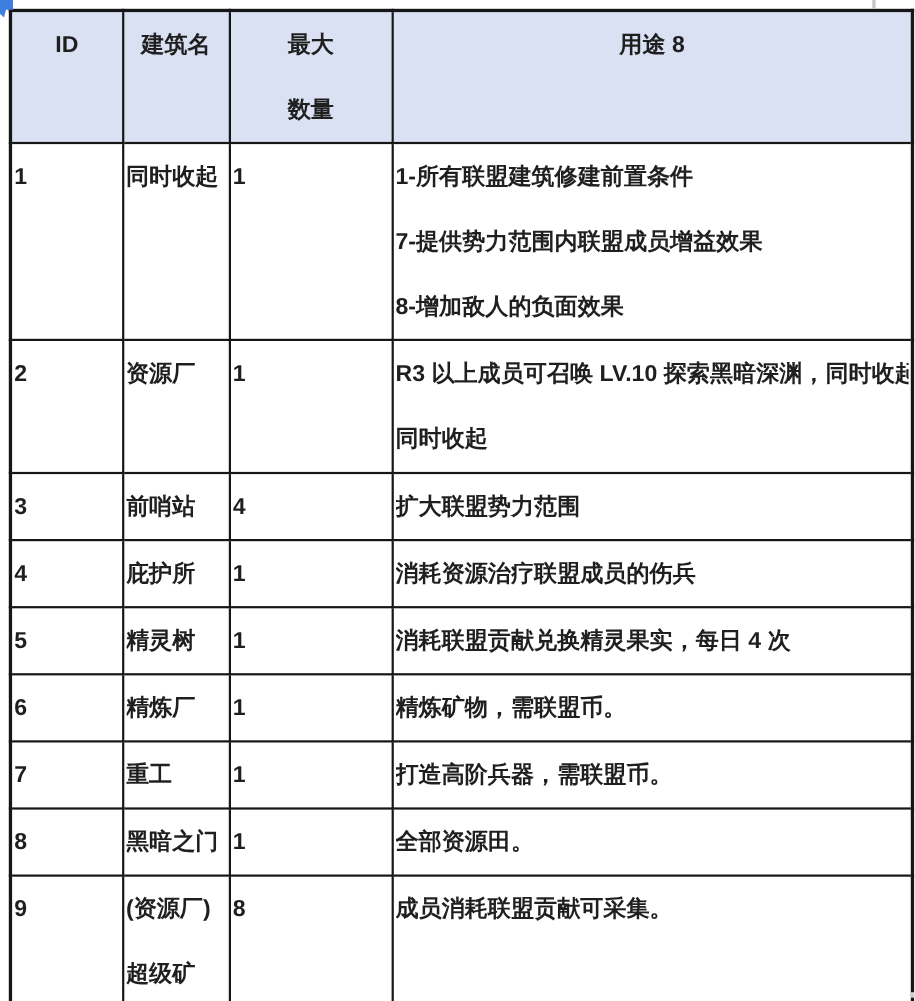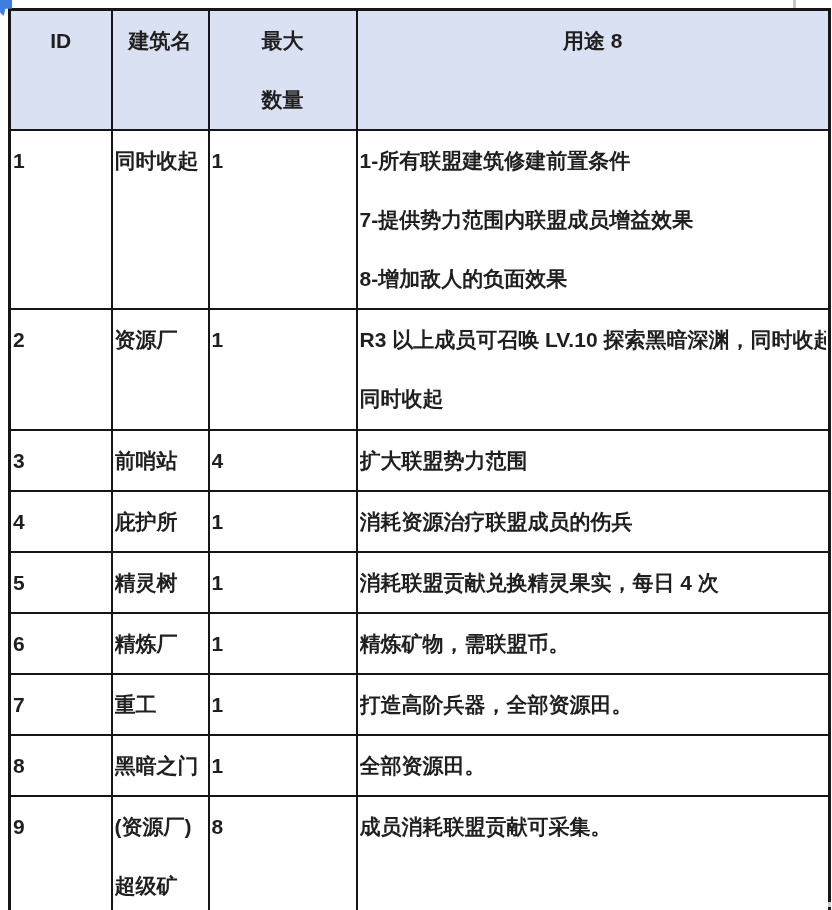--- a/index.html
+++ b/index.html
@@ -201,21 +201,21 @@
           <td>
             <div class="line">7</div>
           </td>
           <td>
             <div class="line">重工</div>
           </td>
           <td>
             <div class="line">1</div>
           </td>
           <td>
-            <div class="line">打造高阶兵器，全部资源田。</div>
+            <div class="line">打造高阶兵器，需联盟币。</div>
           </td>
         </tr>
         <tr style="height: 61px;">
           <td>
             <div class="line">8</div>
           </td>
           <td>
             <div class="line">黑暗之门</div>
           </td>
           <td>

